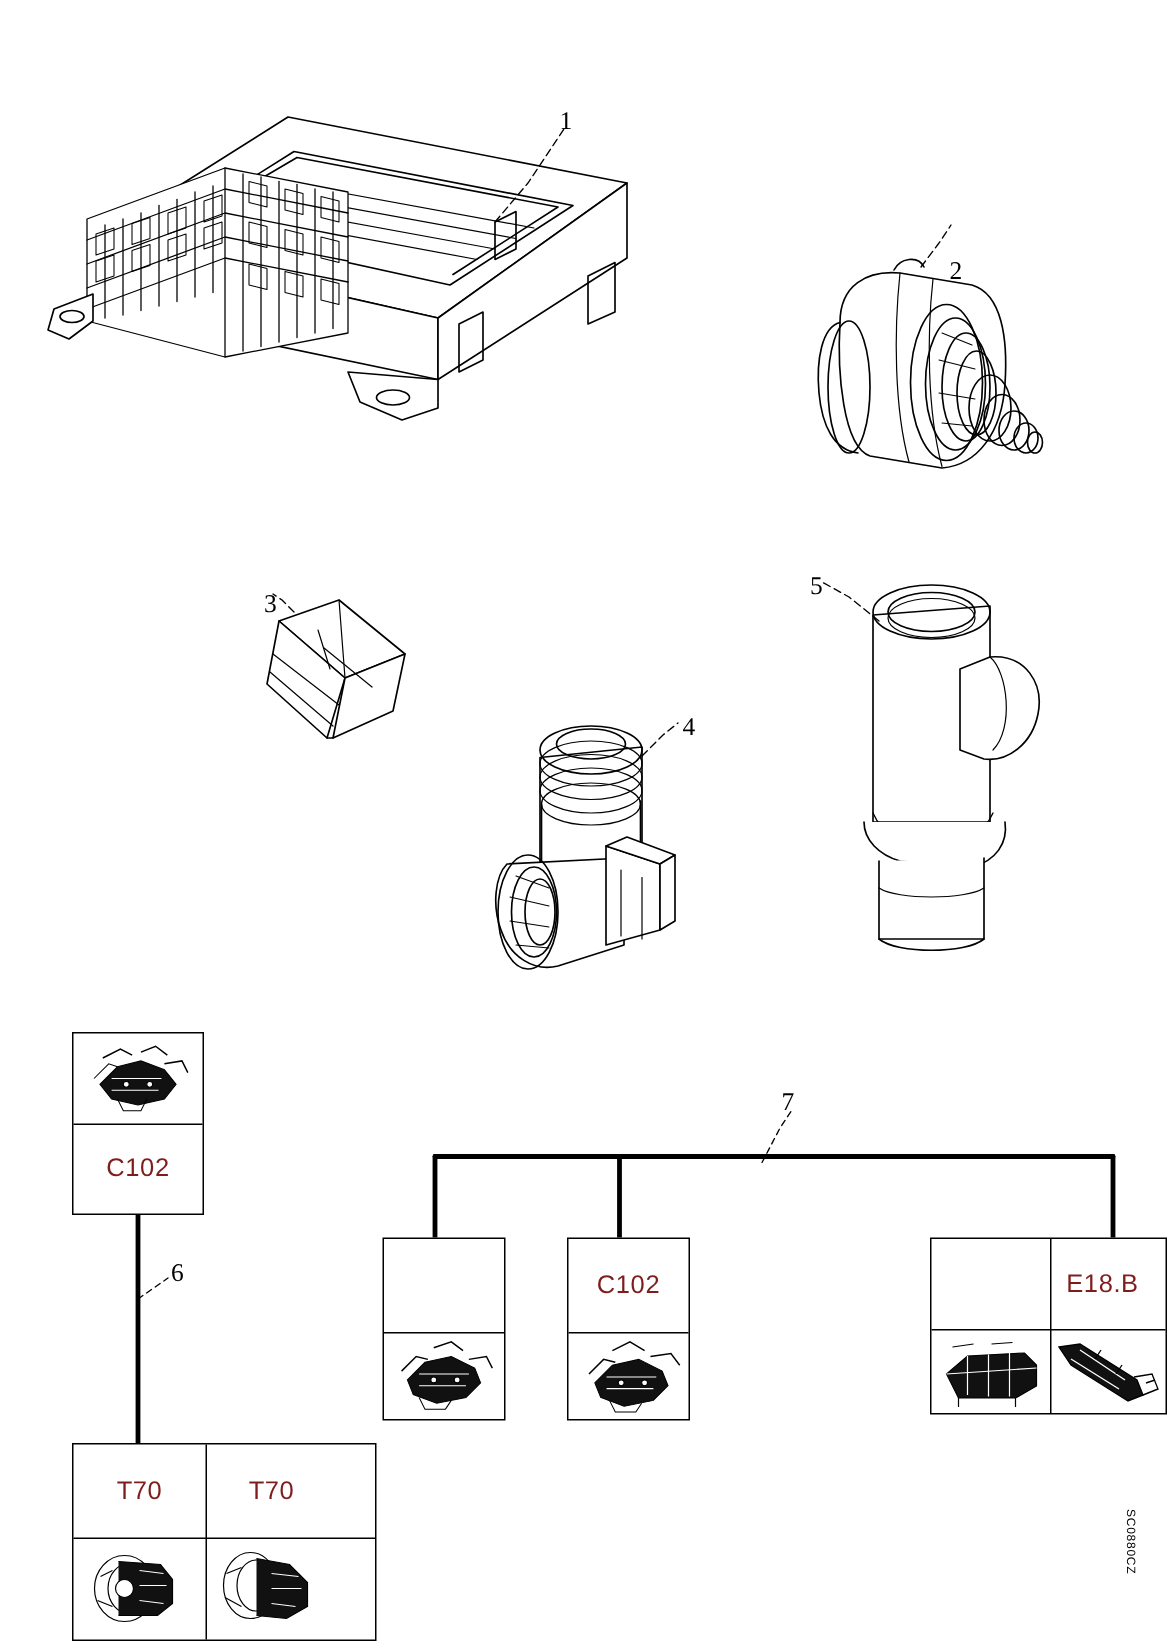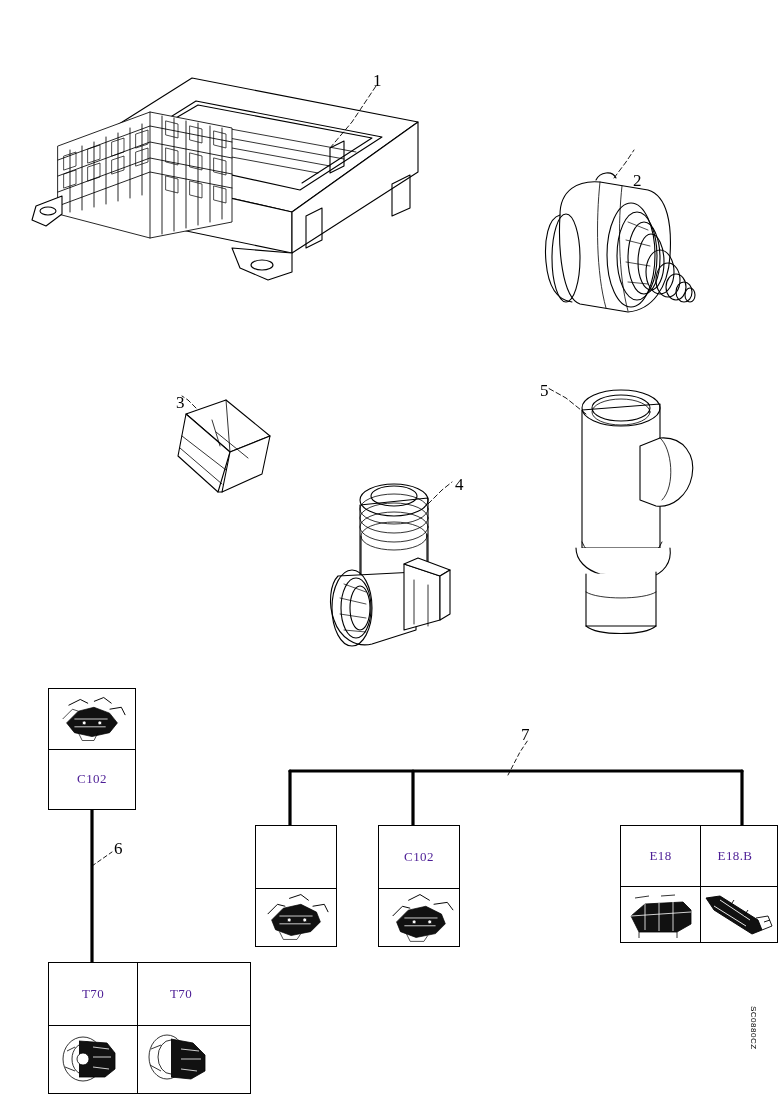--- a/index.html
+++ b/index.html
@@ -38,24 +38,24 @@
     position: absolute;
     border: 1.4px solid #000;
     box-sizing: border-box;
     background: #fff;
   }
   .conn-label {
     position: absolute;
     display: flex;
     align-items: center;
     justify-content: center;
-    font-family: Liberation Serif, serif;
-    font-size: 13px;
+    font-family: Liberation Sans, sans-serif;
+    font-size: 17px;
     letter-spacing: 0.4px;
-    color: #4c1d95;
+    color: #7f1d1d;
     box-sizing: border-box;
     white-space: nowrap;
   }
   .conn-img {
     position: absolute;
     box-sizing: border-box;
     overflow: hidden;
   }
   .divider-h {
     position: absolute;
@@ -379,21 +379,20 @@
           <path d="M26,30 L60,30" stroke="#fff" stroke-width="0.8"></path>
           <path d="M26,38 L58,38" stroke="#fff" stroke-width="0.8"></path>
           <circle cx="36" cy="34" r="2" fill="#fff"></circle>
           <circle cx="52" cy="34" r="2" fill="#fff"></circle>
         </g>
       </svg>
     </div>
   </div>
 
   <div class="conn-box" style="left:620px; top:825px; width:158px; height:118px;">
-    <div class="conn-label" style="left:0; top:0; width:79px; height:60px;">E18</div>
     <div class="conn-label" style="left:79px; top:0; width:70px; height:60px;">E18.B</div>
     <div class="conn-img" style="left:0; top:60px; width:79px; height:56px;">
       <svg viewBox="0 0 79 56" width="100%" height="100%">
         <g fill="none" stroke="#000" stroke-width="0.8">
           <path d="M10,30 L24,18 L62,16 L70,24 L70,38 L56,46 L18,46 Z" fill="#111"></path>
           <path d="M24,18 L24,44" stroke="#fff"></path>
           <path d="M38,17 L38,45" stroke="#fff"></path>
           <path d="M52,16 L52,45" stroke="#fff"></path>
           <path d="M10,30 L70,26" stroke="#fff"></path>
           <path d="M14,12 L28,10"></path>

